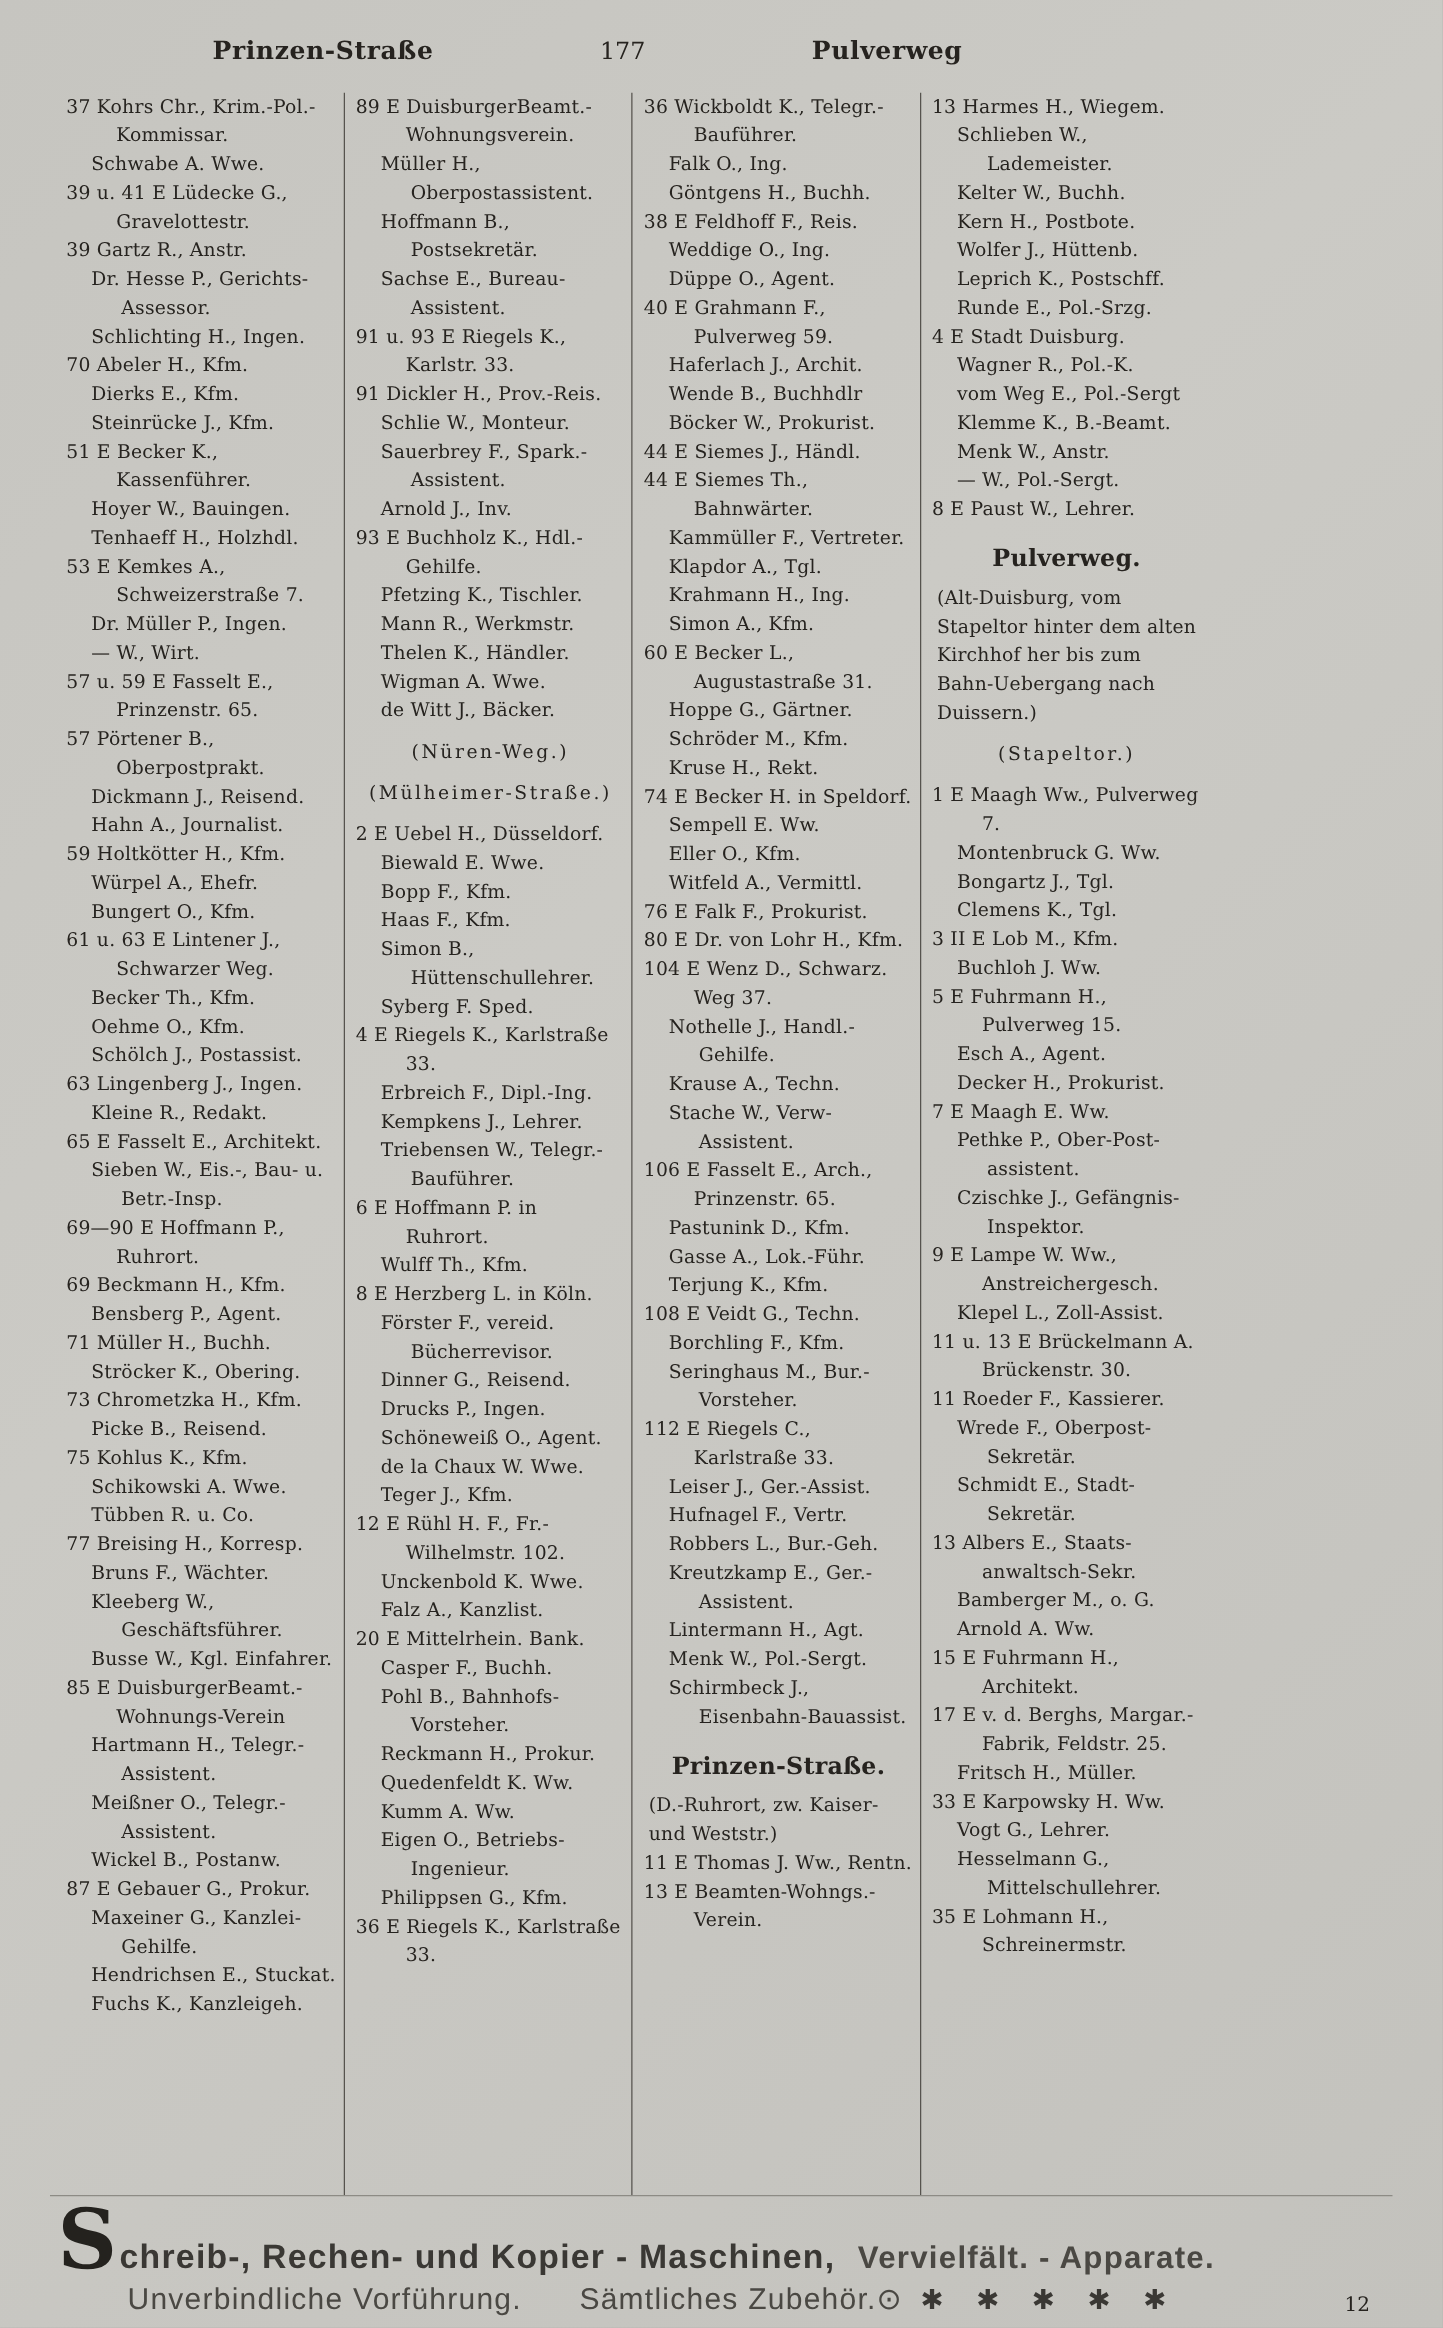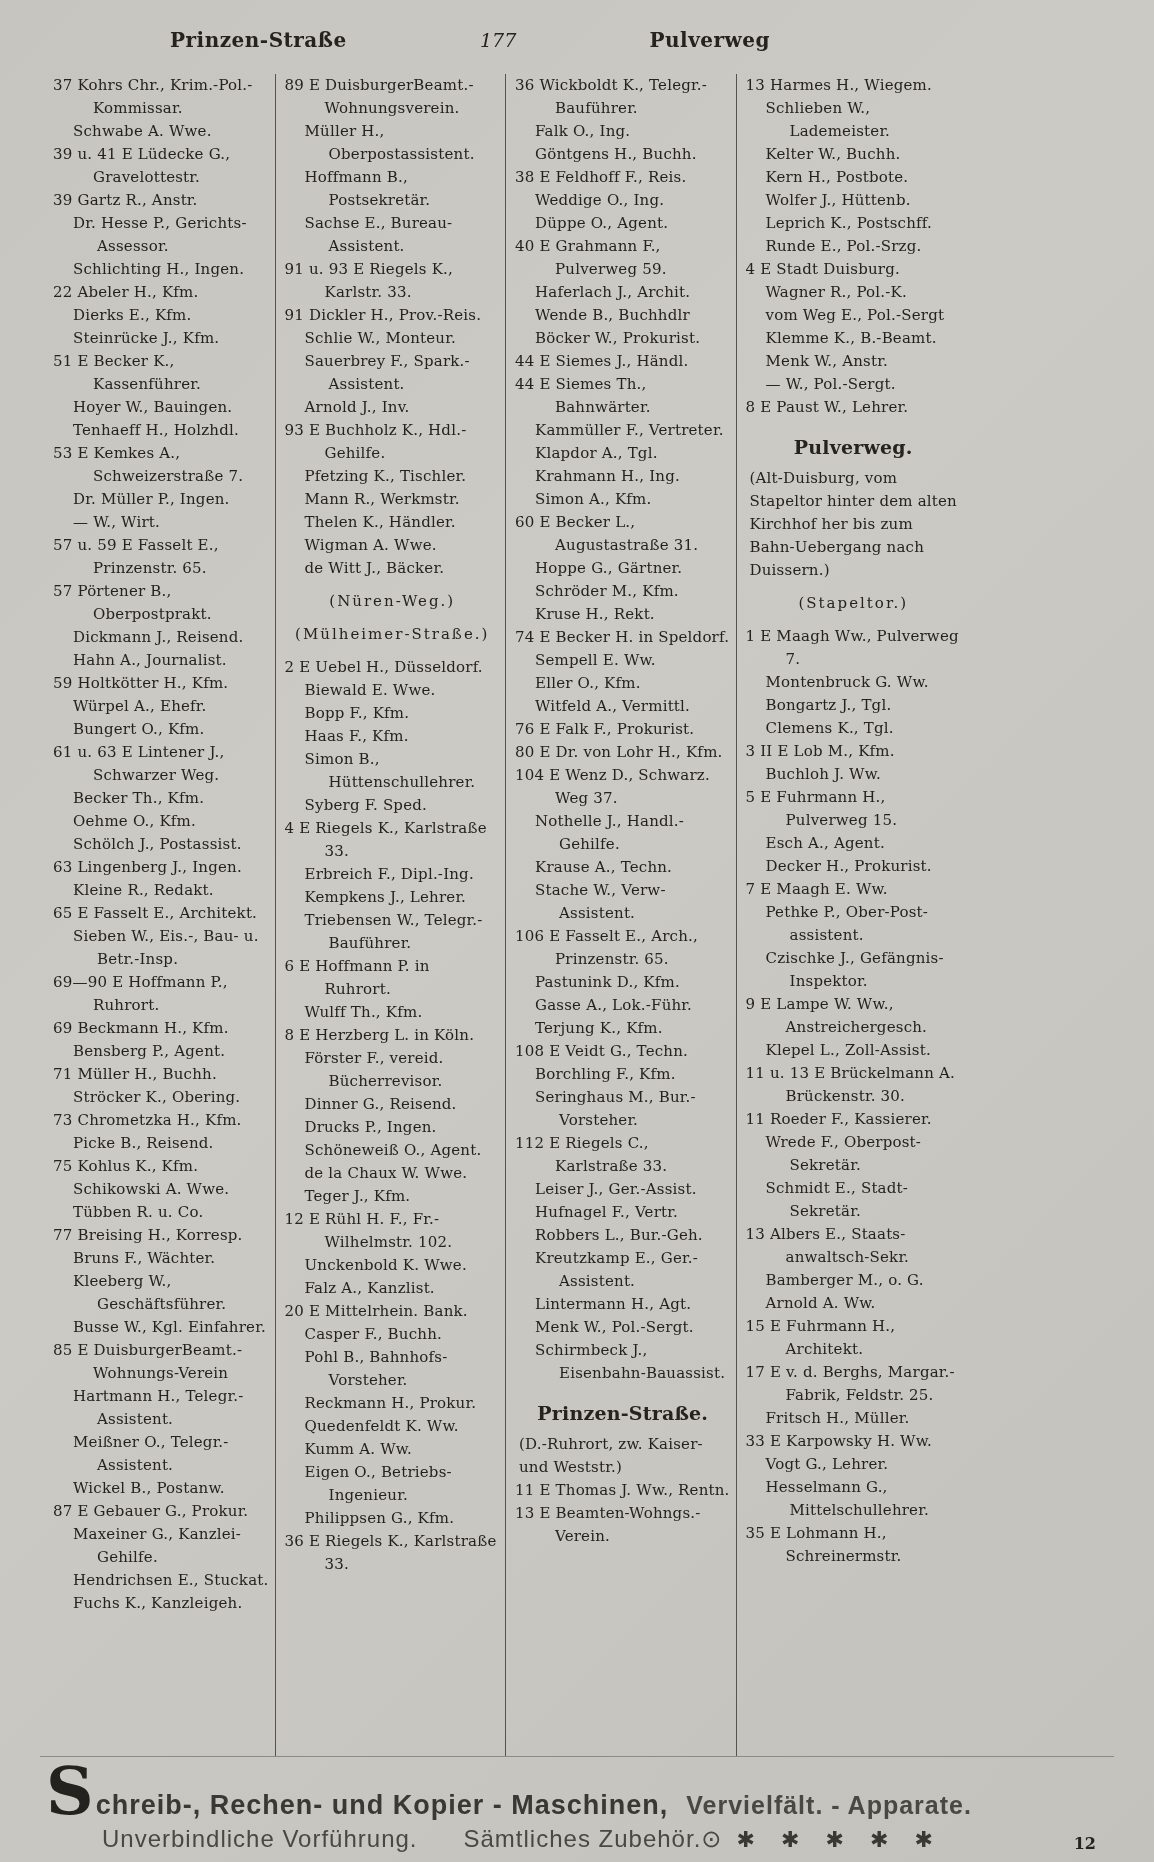--- a/index.html
+++ b/index.html
@@ -14,21 +14,21 @@
     position:relative; width:1154px; height:1862px;
     background:linear-gradient(135deg,#c6c5c0 0%,#cbcac5 40%,#c3c2bd 100%);
   }
   
   .header {
     position:absolute; top:28px; left:170px; width:600px;
     display:flex; justify-content:space-between; align-items:baseline;
     font-size:20px; font-weight:bold;
   }
   .header .h-left, .header .h-right { letter-spacing:0.5px; }
-  .header .h-page { font-weight:normal; font-style:italic; font-size:19px; }
+  .header .h-page { font-weight:normal; font-size:19px; }
   
   .cols {
     position:absolute; top:74px; left:44px; width:922px; height:1682px;
     display:flex; overflow:hidden;
   }
   .colwrap {
     width:25%; box-sizing:border-box; padding:0 5px 0 9px;
     font-size:15px; line-height:23px;
     overflow:hidden;
   }
@@ -57,21 +57,21 @@
     margin:0 2px 0 6px;
   }
   .ad-bold  { font-size:27px; font-weight:bold; letter-spacing:1px; }
   .ad-light { font-size:25px; font-weight:bold; letter-spacing:1px; margin-left:18px; color:#4a4843; }
   .ad-row2 { display:flex; align-items:baseline; margin-top:4px; padding-left:62px; }
   .ad-sub   { font-size:24px; letter-spacing:1px; color:#4a4843; }
   .ad-sub2  { font-size:24px; letter-spacing:1px; color:#4a4843; margin-left:46px; }
   .ornaments { font-size:22px; margin-left:14px; letter-spacing:10px; color:#3a3834; }
   .pagenum {
     position:absolute; right:58px; top:1834px;
-    font-size:16px; font-weight:bold; font-family:"DejaVu Serif", serif;
+    font-size:16px; font-weight:normal; font-family:"DejaVu Serif", serif;
   }
 </style>
 </head>
 <body>
 
 <div class="sheet">
 
   <div class="header">
     <span class="h-left">Prinzen-Straße</span>
     <span class="h-page">177</span>
@@ -79,21 +79,21 @@
   </div>
 
   <div class="cols">
     <div class="colwrap">
         <div class="ln n">37 Kohrs Chr., Krim.-Pol.-Kommissar.</div>
         <div class="ln s">Schwabe A. Wwe.</div>
         <div class="ln n">39 u. 41 E Lüdecke G., Gravelottestr.</div>
         <div class="ln n">39 Gartz R., Anstr.</div>
         <div class="ln s">Dr. Hesse P., Gerichts-Assessor.</div>
         <div class="ln s">Schlichting H., Ingen.</div>
-        <div class="ln n">22 Abeler H., Kfm.</div>
+        <div class="ln n">70 Abeler H., Kfm.</div>
         <div class="ln s">Dierks E., Kfm.</div>
         <div class="ln s">Steinrücke J., Kfm.</div>
         <div class="ln n">51 E Becker K., Kassenführer.</div>
         <div class="ln s">Hoyer W., Bauingen.</div>
         <div class="ln s">Tenhaeff H., Holzhdl.</div>
         <div class="ln n">53 E Kemkes A., Schweizerstraße 7.</div>
         <div class="ln s">Dr. Müller P., Ingen.</div>
         <div class="ln s">— W., Wirt.</div>
         <div class="ln n">57 u. 59 E Fasselt E., Prinzenstr. 65.</div>
         <div class="ln n">57 Pörtener B., Oberpostprakt.</div>

